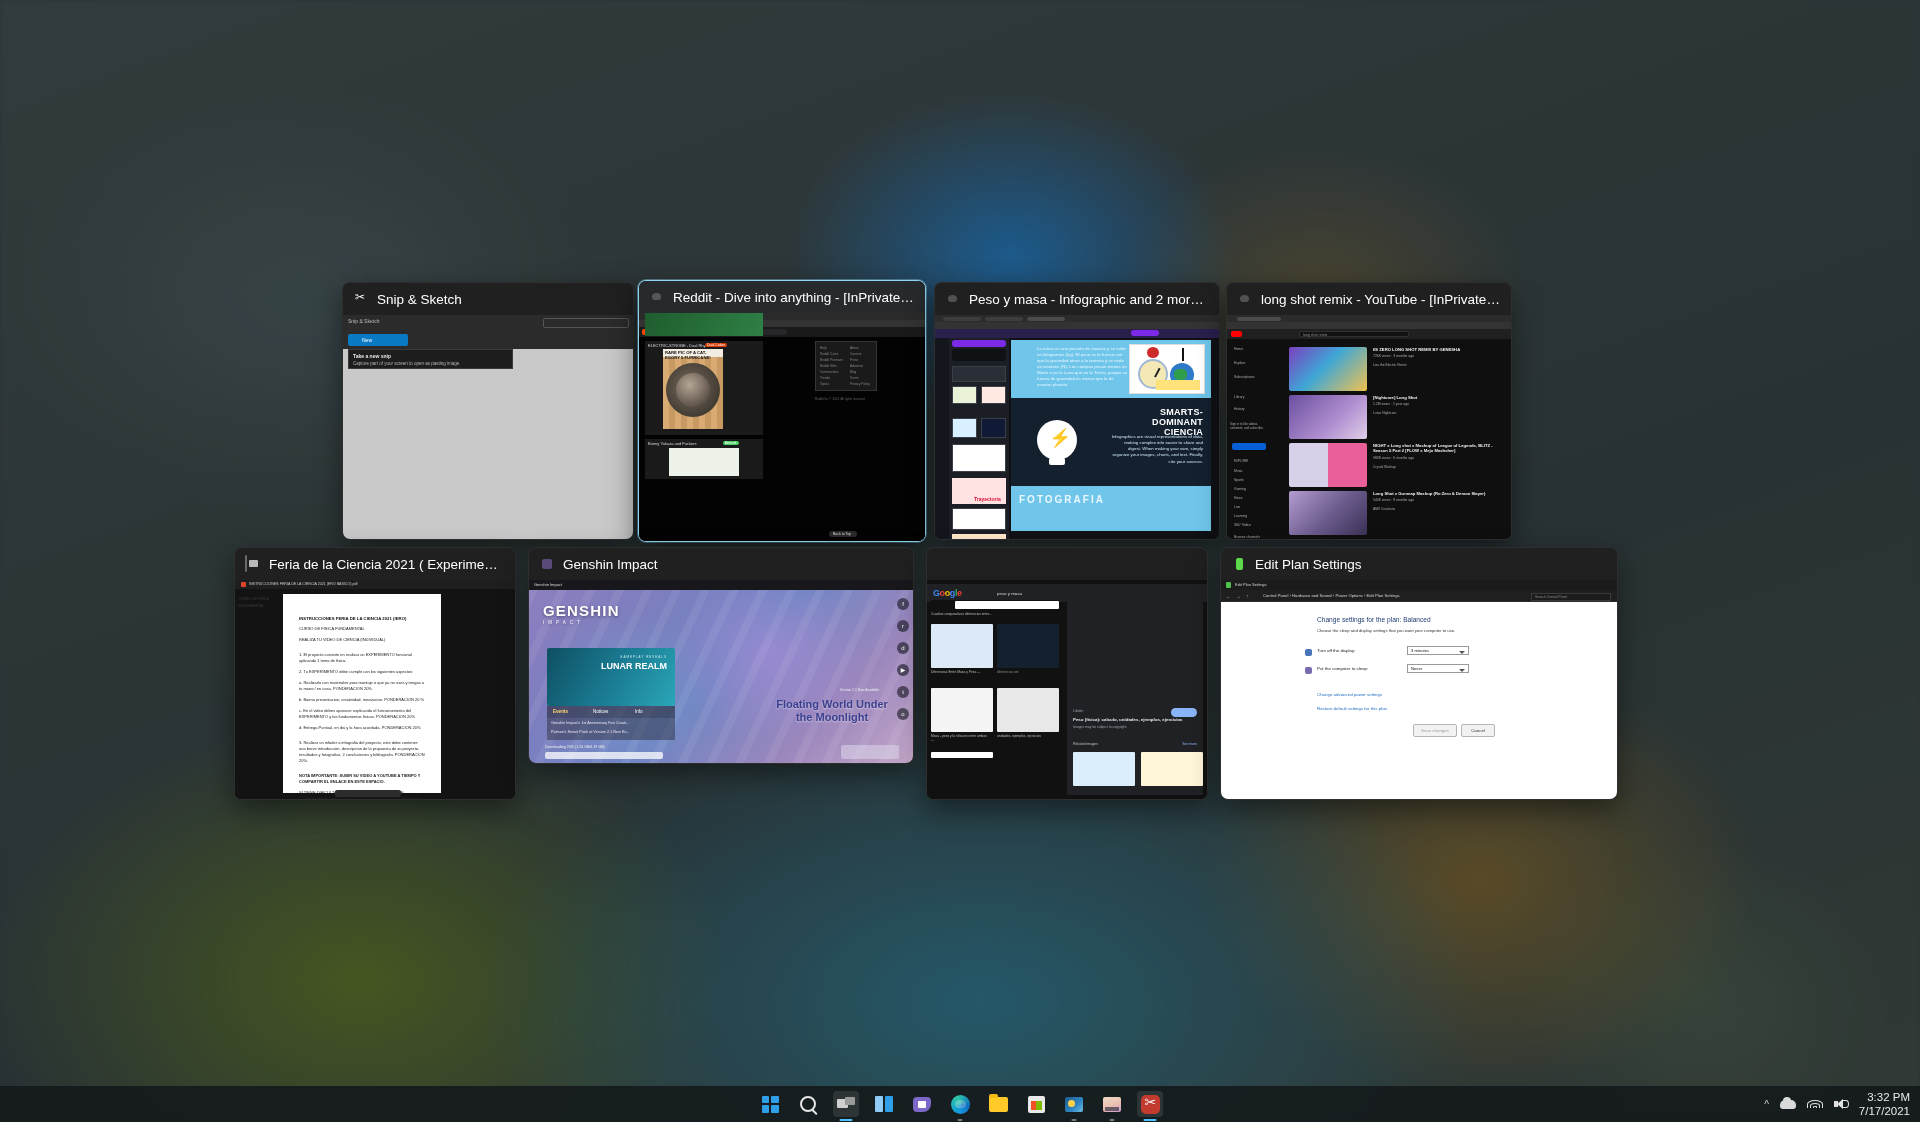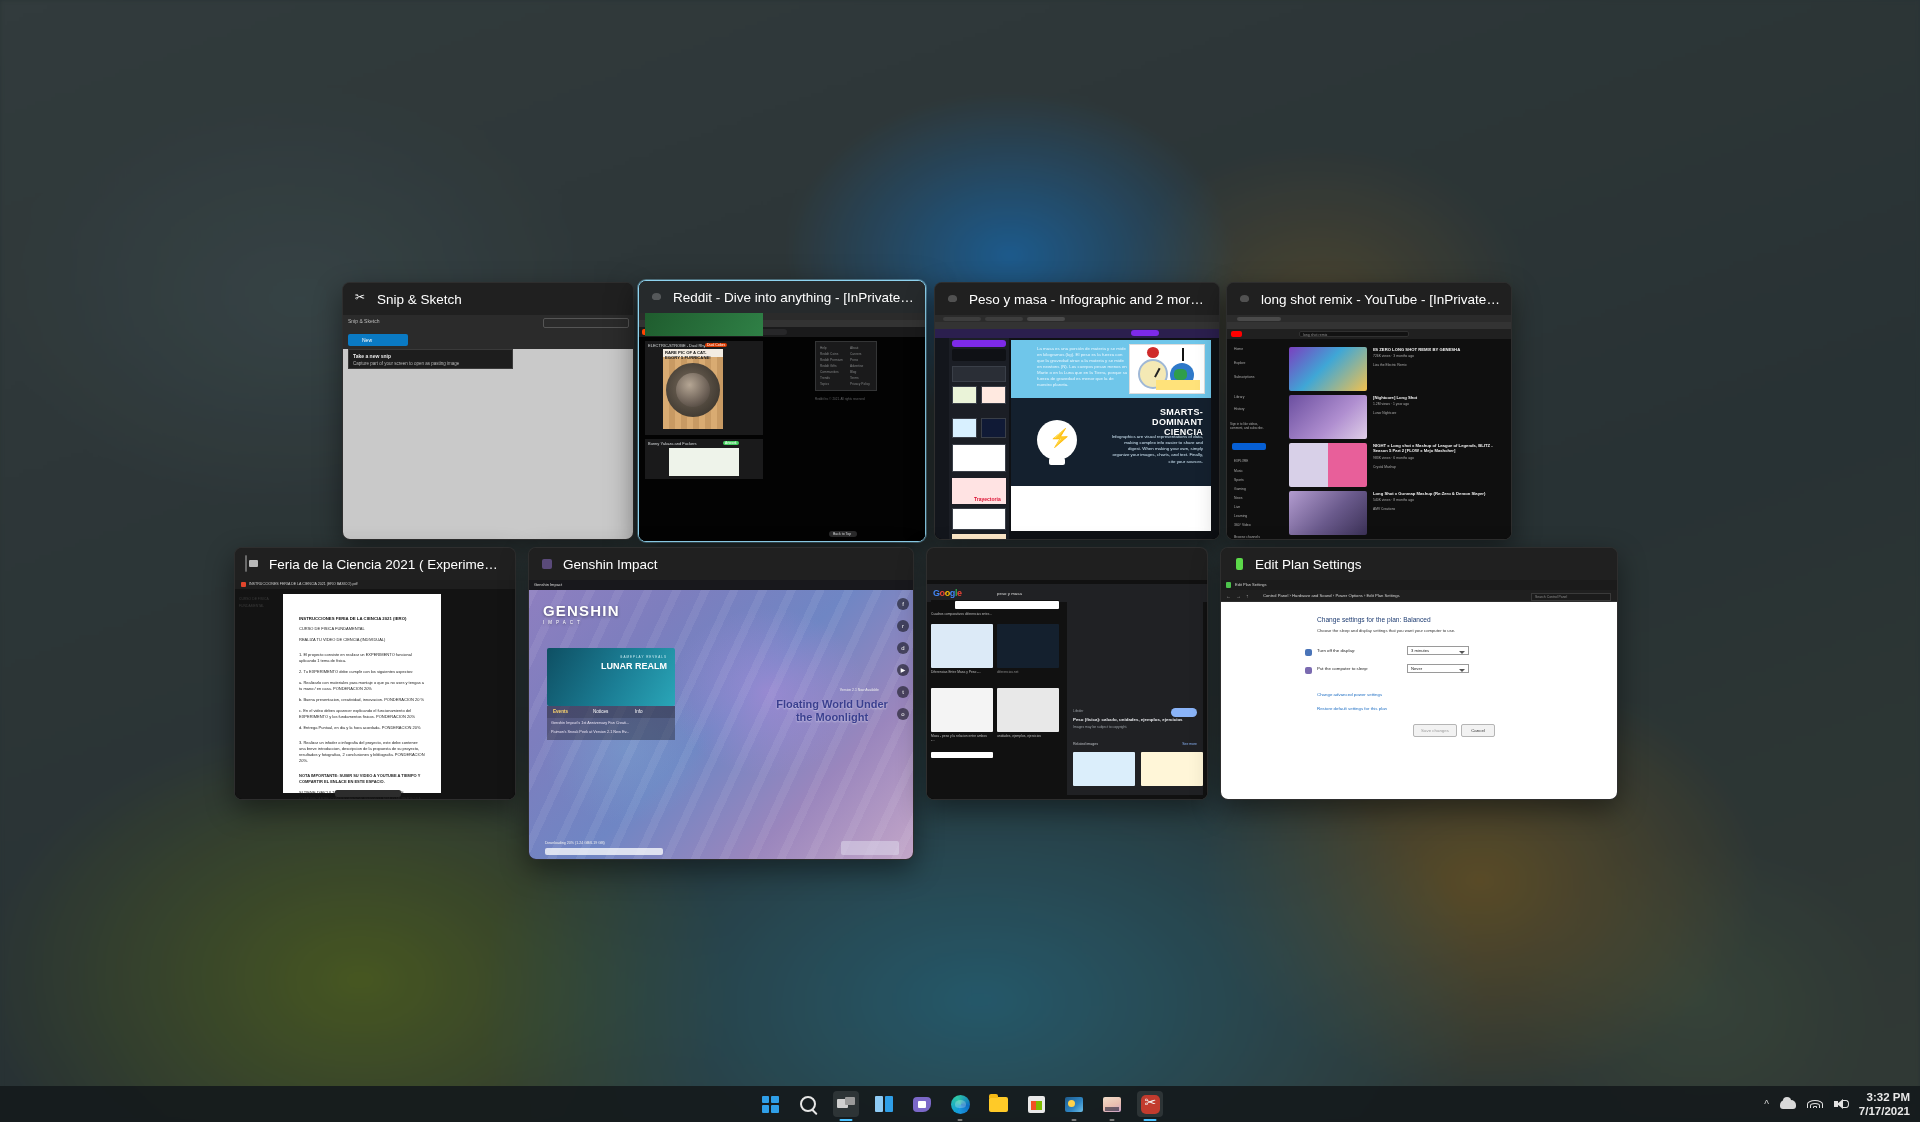--- a/index.html
+++ b/index.html
@@ -298,21 +298,21 @@
   #tb-right{position:absolute;right:10px;display:flex;align-items:center;gap:11px;color:#e8e8e8;}
   .tray-chev{font-size:10px;color:#d6d6d6;}
   .tray-cloud{width:16px;height:9px;background:#d9d9d9;border-radius:5px 5px 3px 3px;position:relative;}
   .tray-cloud::before{content:"";position:absolute;left:3px;top:-3px;width:8px;height:7px;border-radius:50%;background:#d9d9d9;}
   .tray-wifi{width:16px;height:12px;position:relative;}
   .tray-wifi i{position:absolute;border:1.6px solid #e2e2e2;border-bottom:none;border-radius:50% 50% 0 0;left:50%;transform:translateX(-50%);}
   .tray-vol{width:14px;height:12px;position:relative;}
   .tray-vol::before{content:"";position:absolute;left:0;top:3px;width:4px;height:6px;background:#e2e2e2;}
   .tray-vol::after{content:"";position:absolute;left:3px;top:1px;border-top:5px solid transparent;border-bottom:5px solid transparent;border-right:6px solid #e2e2e2;}
   .tray-wave{position:absolute;right:-1px;top:2px;width:6px;height:8px;border:1.4px solid #e2e2e2;border-left:none;border-radius:0 50% 50% 0;}
-  #clock{text-align:right;line-height:1.25;font-size:11.5px;font-weight:bold;}
+  #clock{text-align:right;line-height:1.25;font-size:11.5px;}
 </style>
 </head>
 <body>
 
 <div id="desktop"></div>
 <div id="scrim"></div>
 
 <div id="taskview">
 
   <div class="tile" style="left:342px;top:282px;width:292px;height:258px;">
@@ -429,20 +429,23 @@
               <div class="cv-earth"></div>
               <div class="cv-yellow"></div>
             </div>
           </div>
           <div class="cv-sec2">
             <div class="cv-bulb"></div>
             <div class="cv-bulbbase"></div>
             <div class="cv-h2">SMARTS-DOMINANT CIENCIA</div>
             <div class="cv-p2">Infographics are visual representations of data, making complex info easier to share and digest. When making your own, simply organize your images, charts, and text. Finally, cite your sources.</div>
           </div>
+          <div class="cv-sec3">
+            <div class="cv-h3">FOTOGRAFIA</div>
+          </div>
         </div>
       </div>
     </div>
   </div>
 
   <div class="tile" style="left:1226px;top:282px;width:286px;height:258px;">
     <div class="tile-title">
       <span class="ico"><span class="ic-edge"></span></span>
       <span class="label">long shot remix - YouTube - [InPrivate] - Microsoft E...</span>
     </div>
@@ -542,21 +545,21 @@
           <p style="margin-top:9px;">3. Realizar un infoder o infografia del proyecto, este debe contener: una breve introduccion, descripcion de la propuesta de su proyecto, resultados y fotografias, 2 conclusiones y bibliografia. PONDERACION 20%.</p>
           <p class="b" style="margin-top:9px;">NOTA IMPORTANTE: SUBIR SU VIDEO A YOUTUBE A TIEMPO Y COMPARTIR EL ENLACE EN ESTE ESPACIO.</p>
           <p>SI TIENE DIFICULTAD DE SUBIR SU VIDEO A YOUTUBE, COMUNICARSE CON PROFESOR SERGIO LARA O MI PERSONA PARA APOYARLO EN SUBIR EL VIDEO.</p>
 
         </div>
         <div class="pdf-toolbar"></div>
       </div>
     </div>
   </div>
 
-  <div class="tile" style="left:528px;top:547px;width:386px;height:313px;">
+  <div class="tile" style="left:528px;top:547px;width:386px;height:217px;">
     <div class="tile-title">
       <span class="ico"><span class="ic-genshin"></span></span>
       <span class="label">Genshin Impact</span>
     </div>
     <div class="tile-body">
       <div class="gs">
         <div class="gs-bar">
             <span>Genshin Impact</span>
           </div>
         <div class="gs-stripes"></div>

